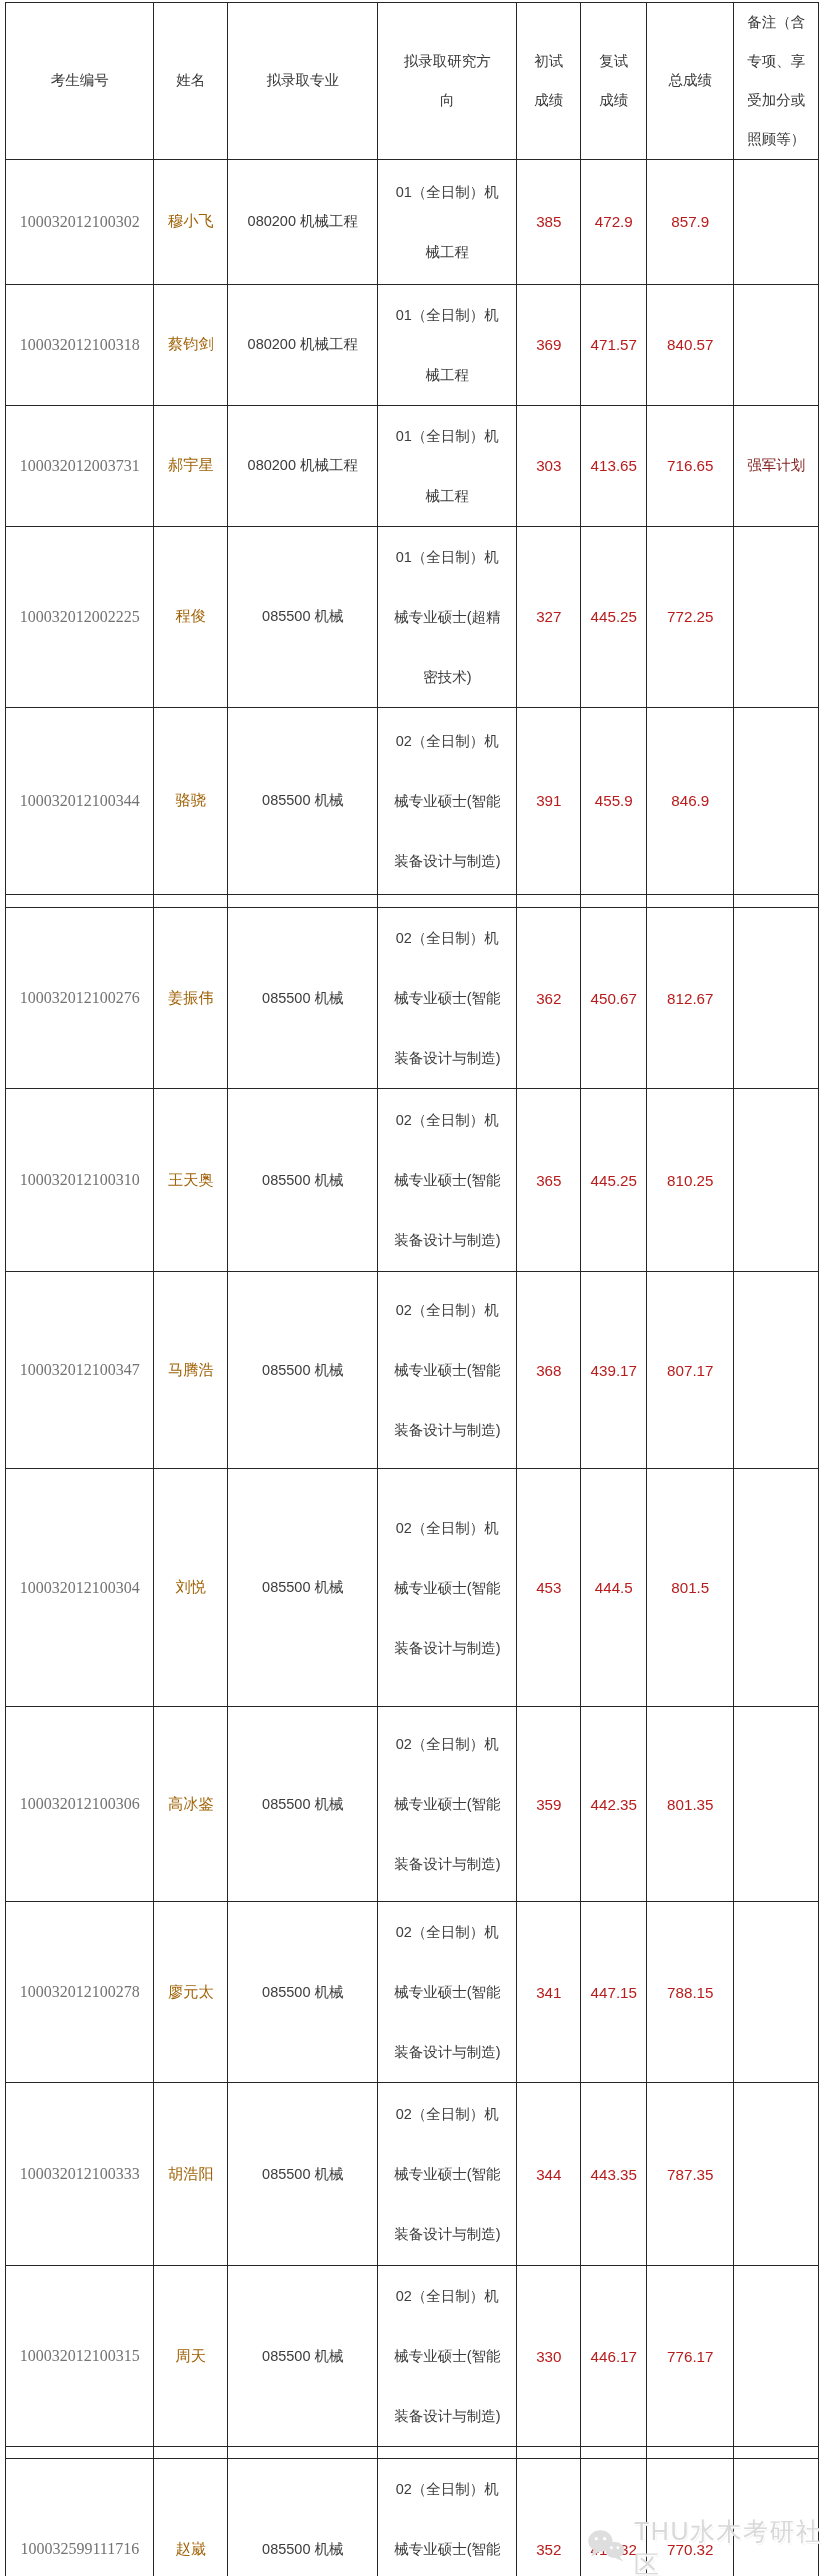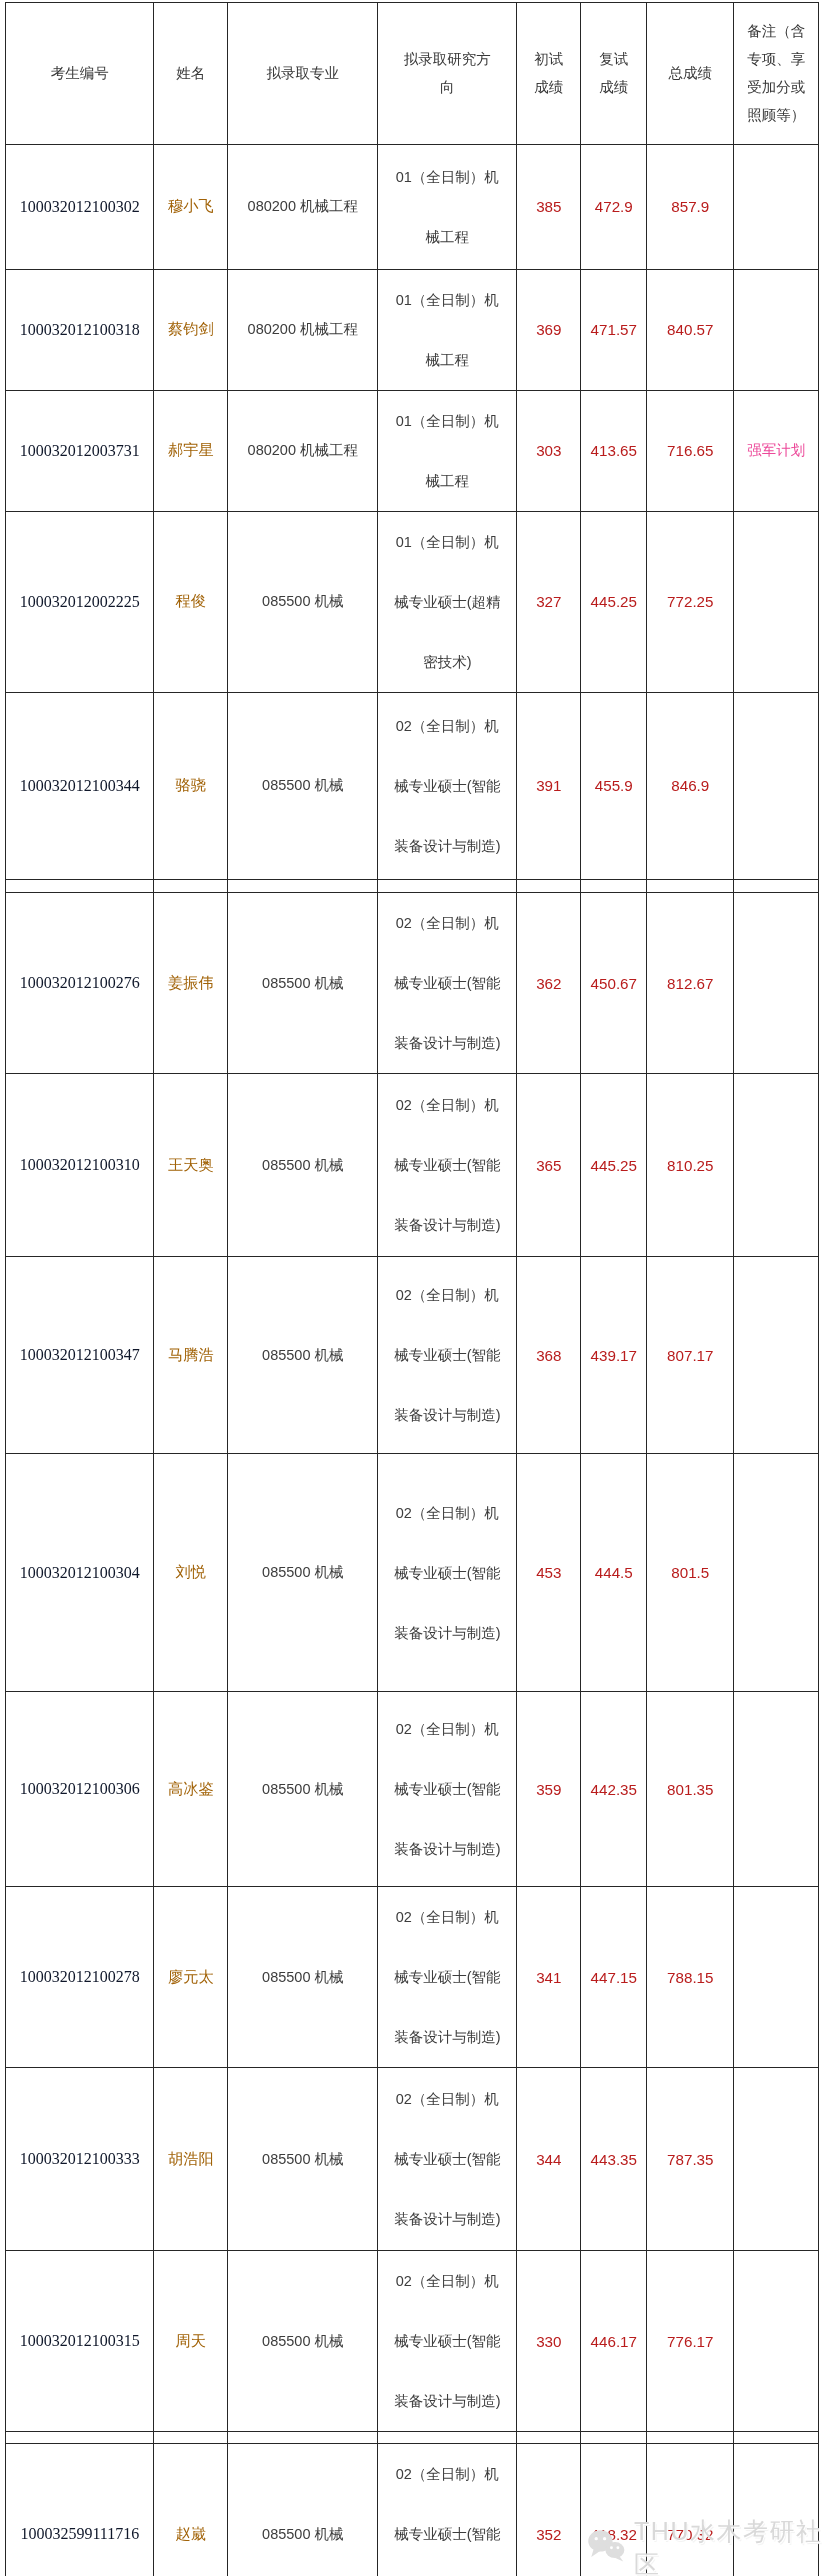--- a/index.html
+++ b/index.html
@@ -12,29 +12,29 @@
     border-collapse:collapse; table-layout:fixed;
     border:1.5px solid #1f1f1f;
   }
   .admission td, .admission th {
     border:0.8px solid #262626;
     text-align:center; vertical-align:middle;
     padding:0 1.5px; overflow:hidden;
     color:#383838; background:#ffffff;
   }
   .admission th {
-    font-weight:normal; font-size:14.5px; line-height:28px;
+    font-weight:normal; font-size:14.5px; line-height:39px;
     white-space:pre-line; font-family:"Liberation Serif", serif;
   }
-  td.cell-id    { font-family:"Liberation Serif", serif; font-size:16px; color:#0f172a; }
+  td.cell-id    { font-family:"Liberation Serif", serif; font-size:16px; color:#737373; }
   td.cell-name  { font-family:"Liberation Serif", serif; font-size:15.2px; color:#a16207; }
   td.cell-major { font-size:14.5px; color:#3d3d3d;text-align:center; }
   td.cell-dir   { font-size:14.5px; color:#3d3d3d; line-height:60px; white-space:pre-line; }
   td.cell-score { font-size:15.2px; color:#b91c1c; }
-  td.cell-remark{ font-family:"Liberation Serif", serif; font-size:14.5px; color:#ec4899;margin-top:12px; }
+  td.cell-remark{ font-family:"Liberation Serif", serif; font-size:14.5px; color:#7f1d1d;margin-top:12px; }
   tr.heavy td   { border-bottom-width:1.5px; }
   tr.spacer td  { border-top-width:0.8px; }
   .watermark {
     position:absolute; left:585px; top:2515px;
     display:flex; align-items:center; gap:6.1px;
     color:#d9d9d9; font-size:25px; letter-spacing:1.5px;
     font-family:"Liberation Sans", sans-serif;
     text-shadow:0.8px 0.8px 0 #ffffff, 1.5px 1.5px 0.8px #f2f2f2;
     pointer-events:none;
   }

